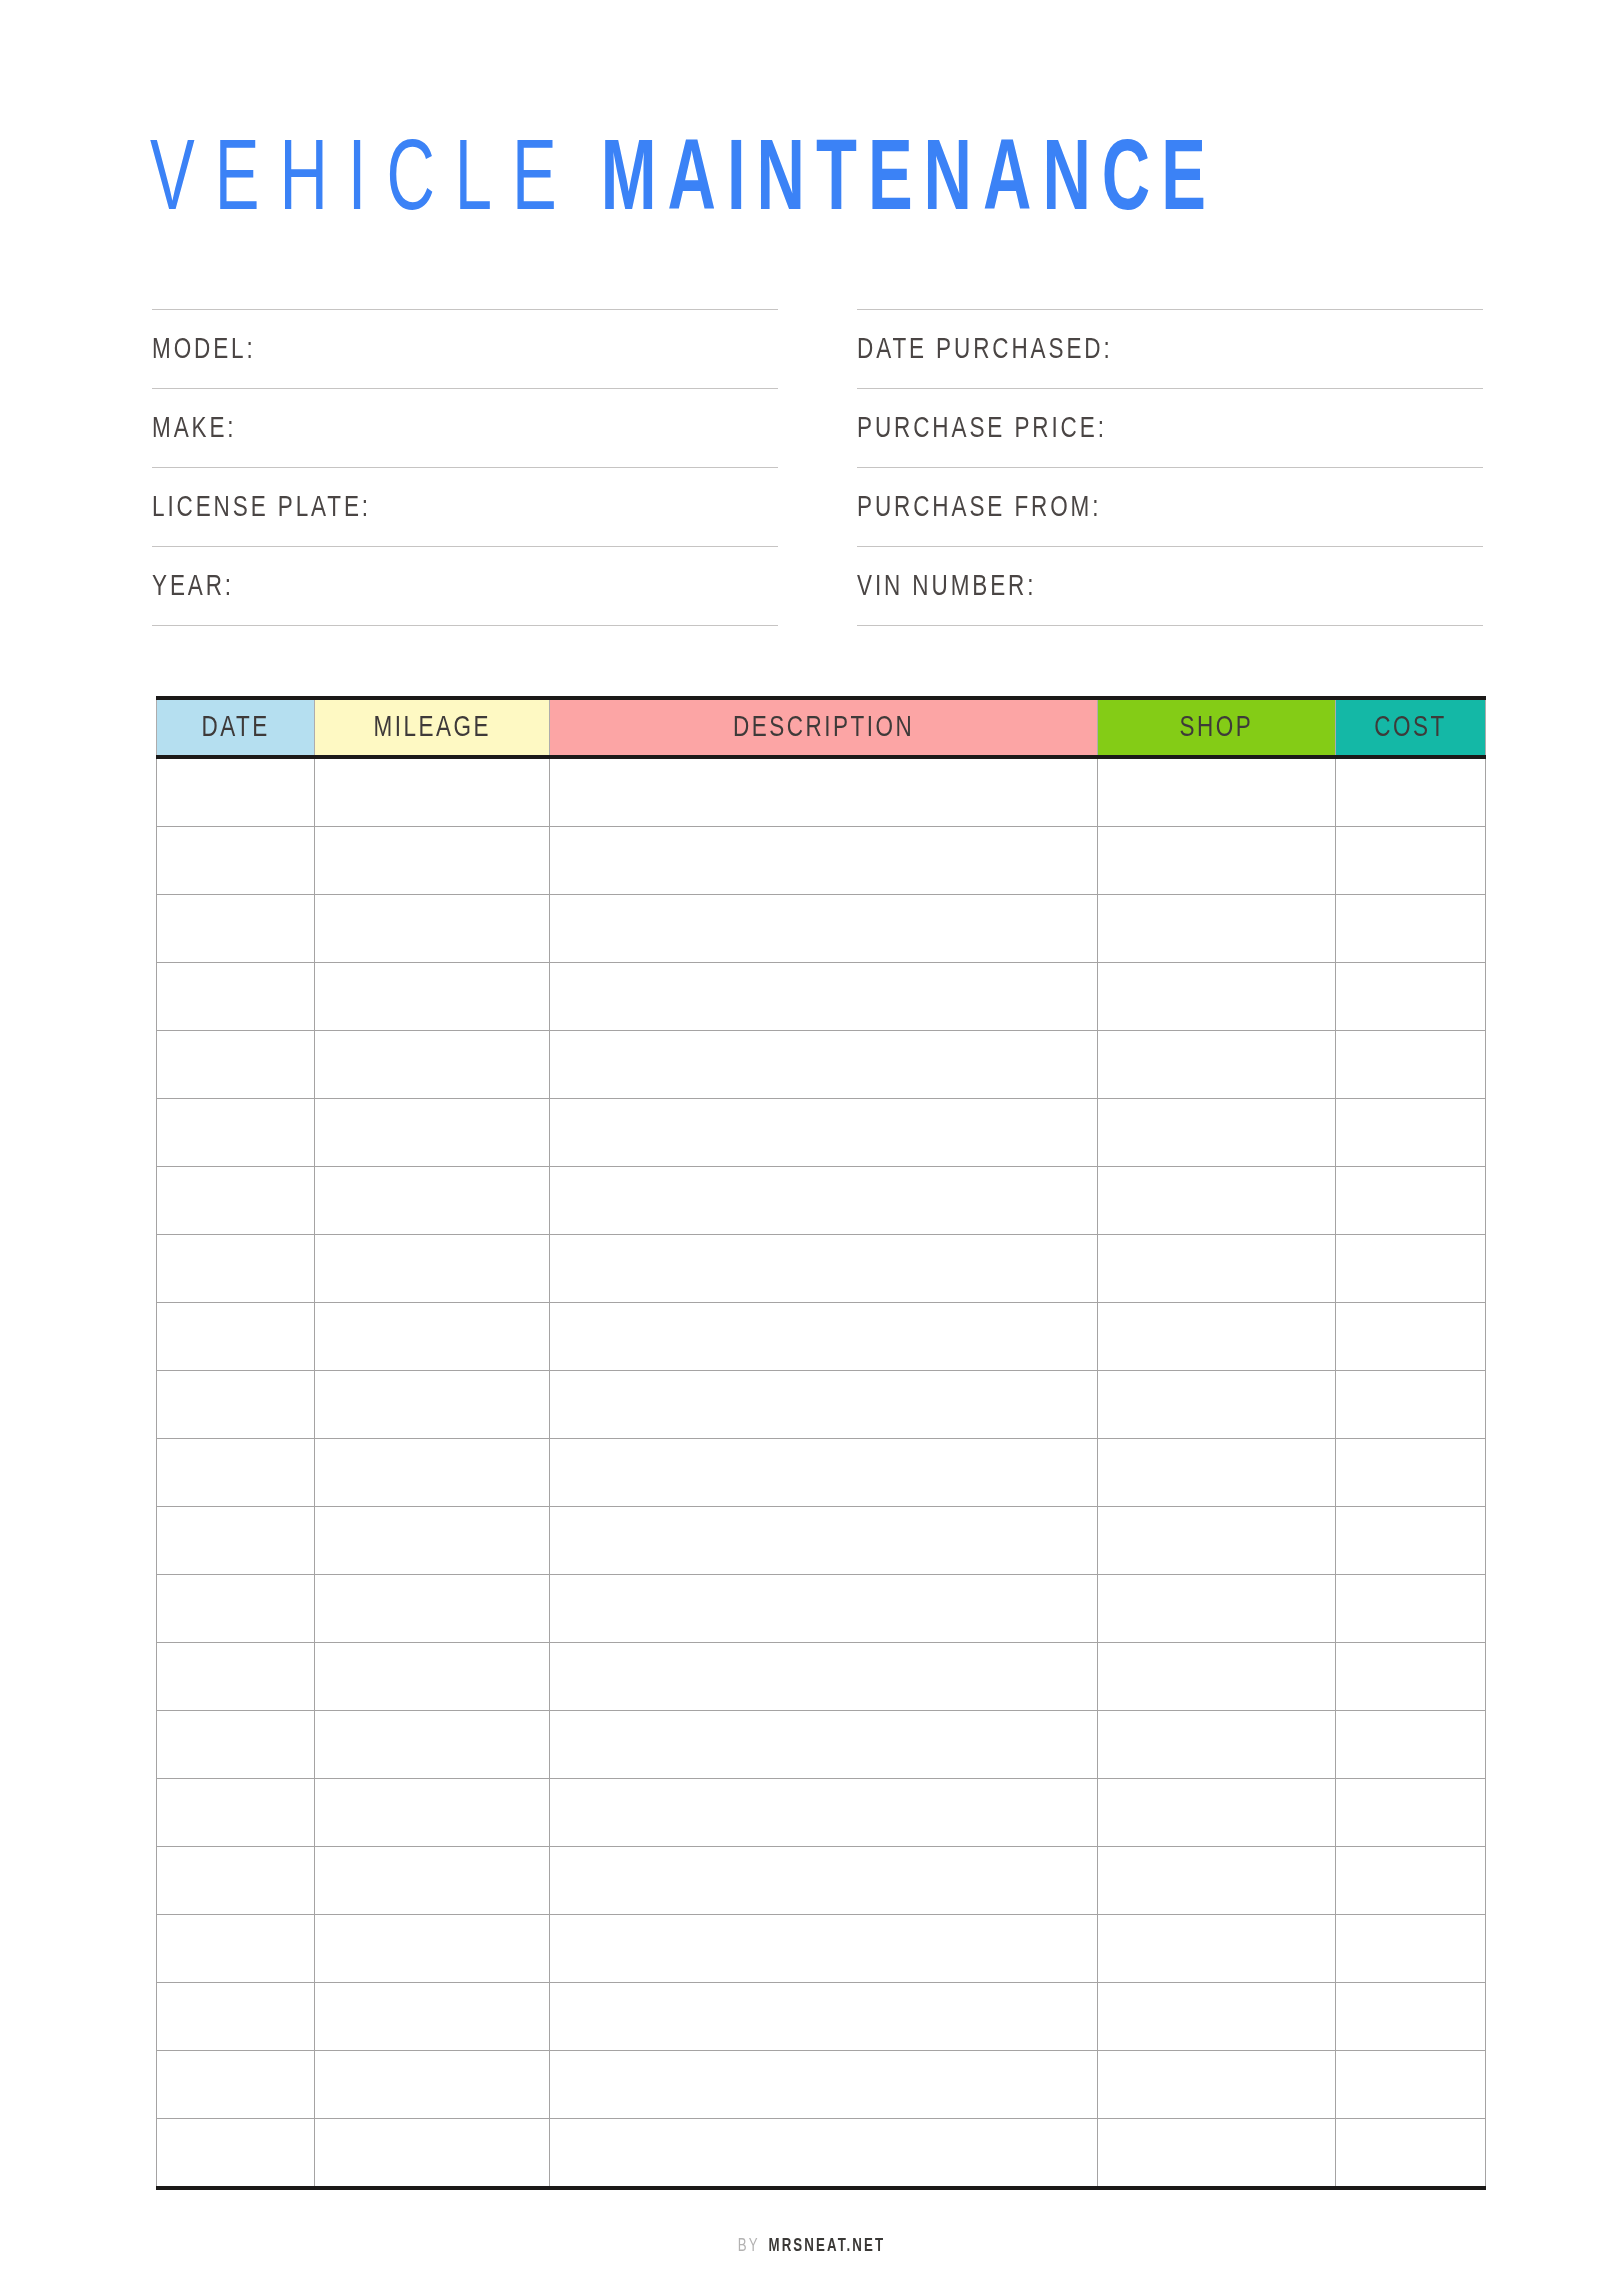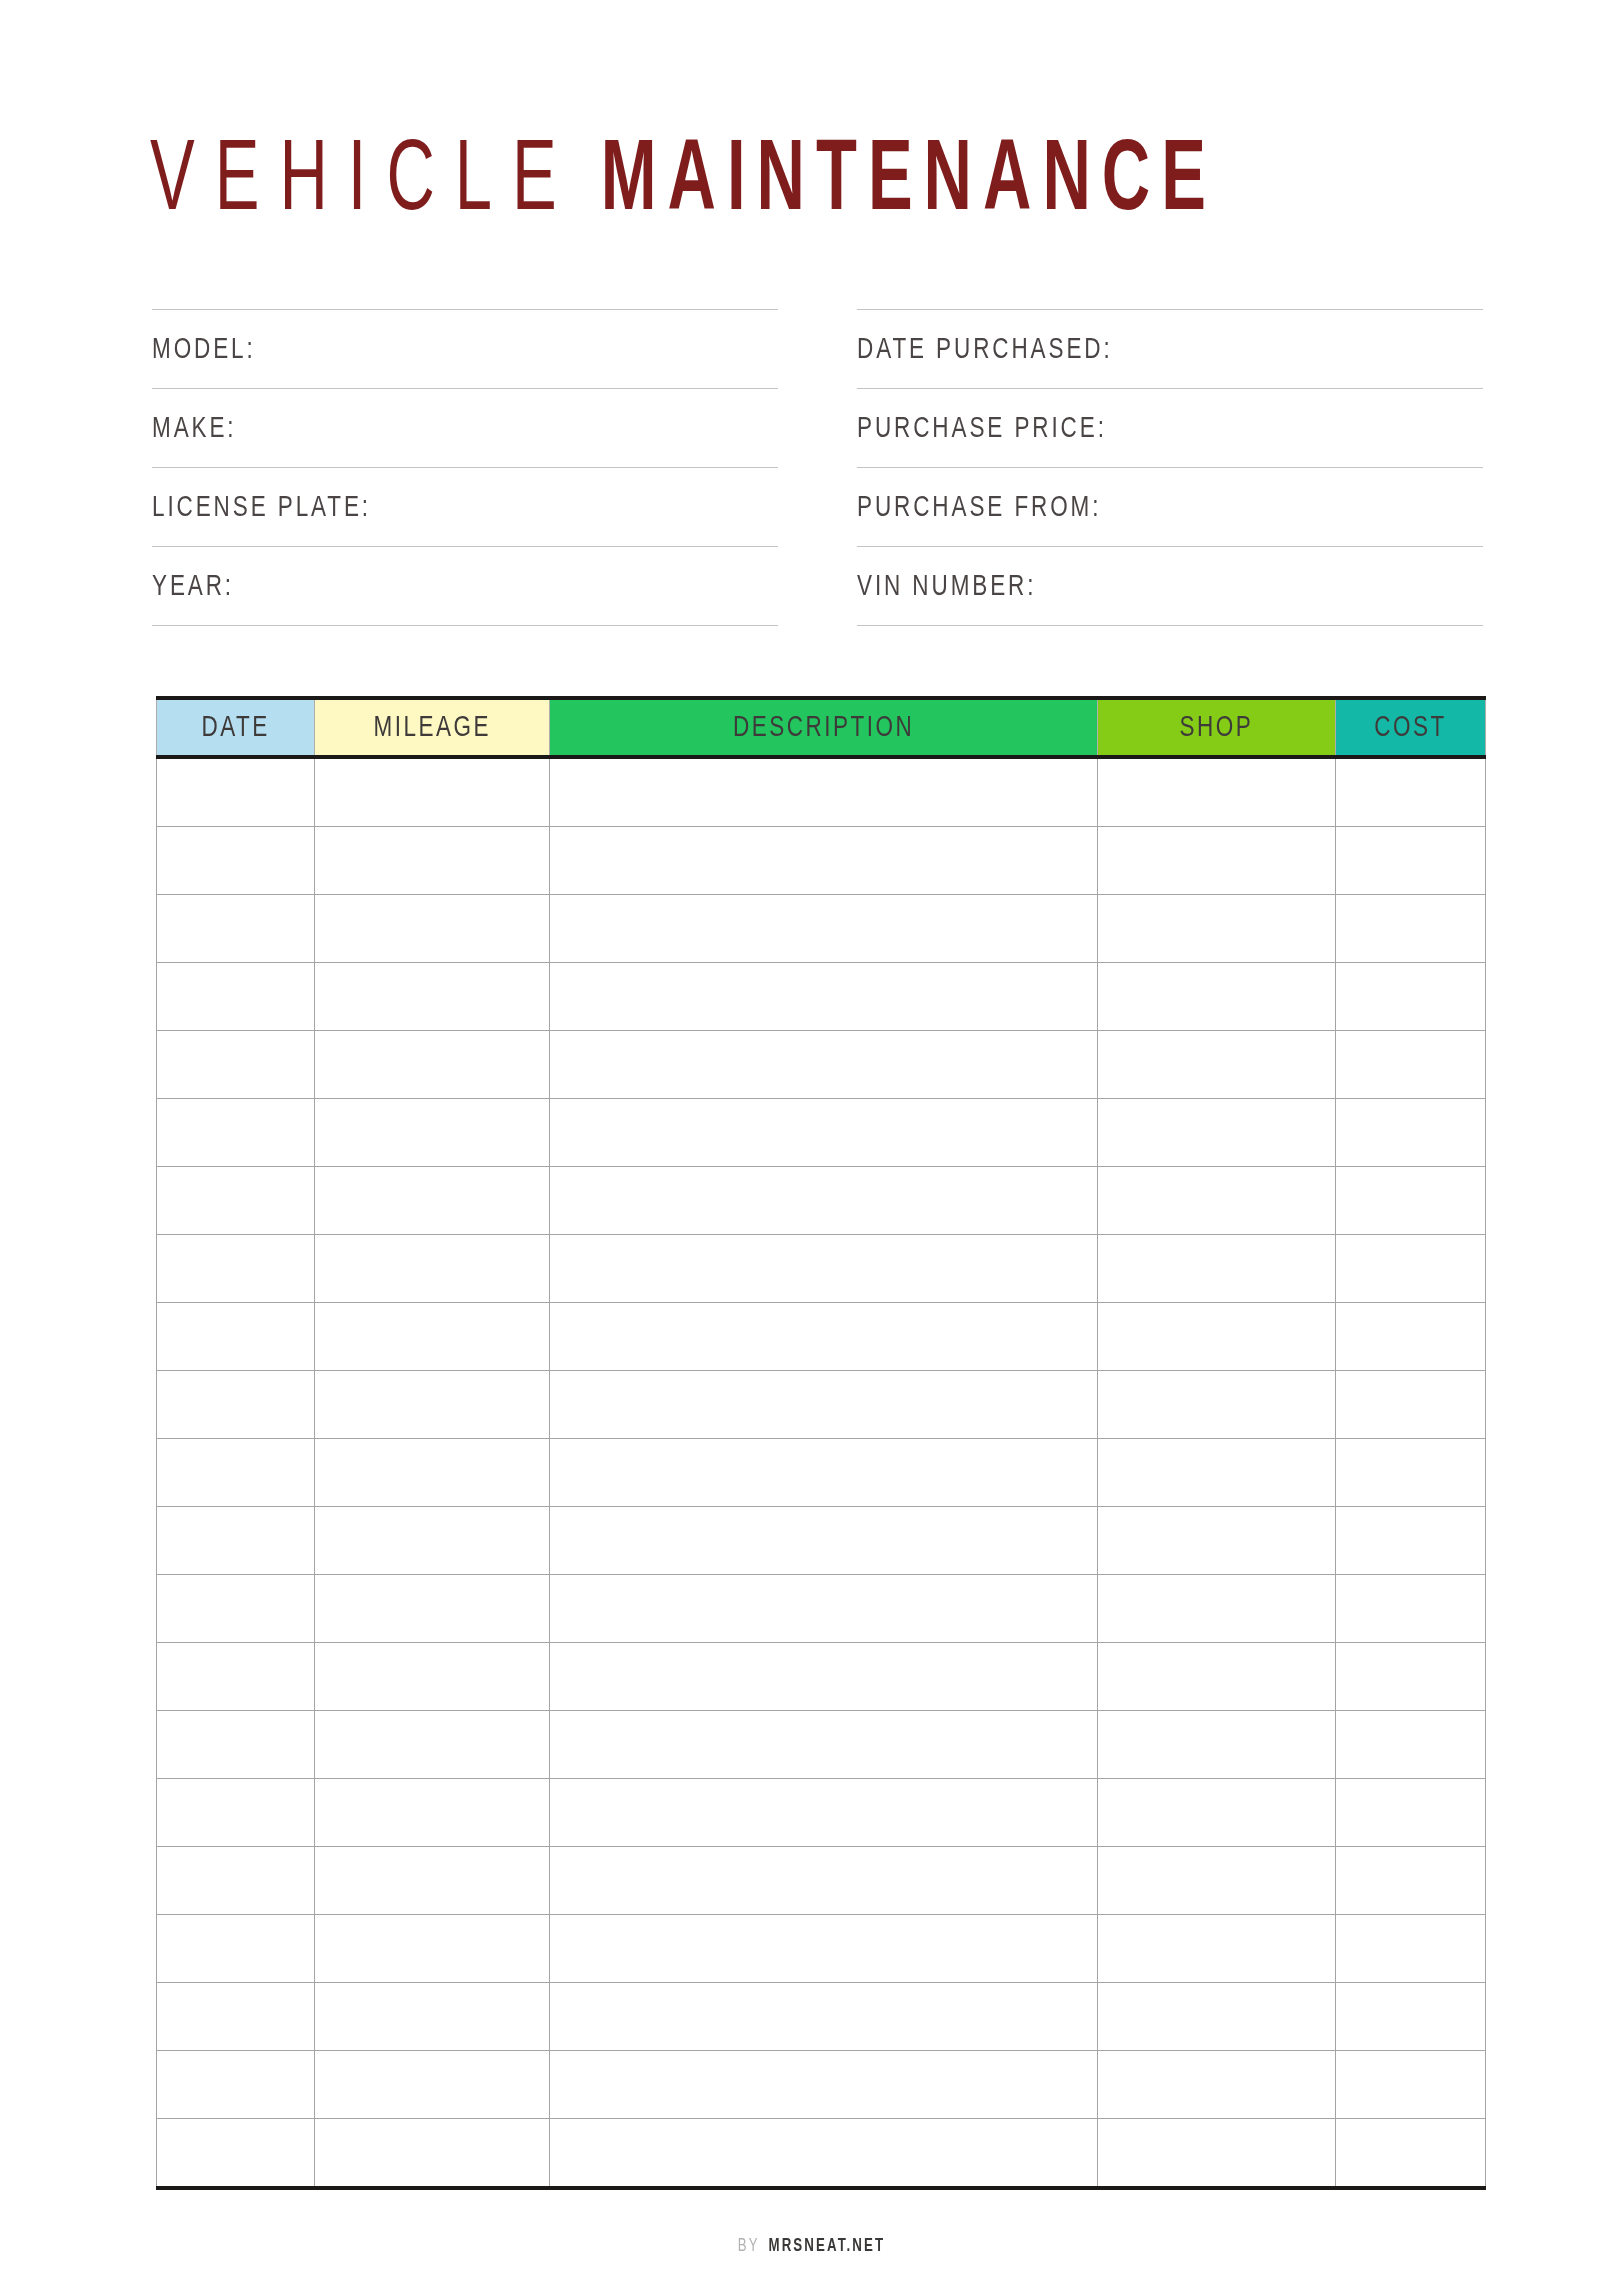--- a/index.html
+++ b/index.html
@@ -13,21 +13,21 @@
   }
   .cond { display: inline-block; line-height: 1; white-space: nowrap; }
 
   
   .title {
     position: absolute;
     left: 150px;
     top: 123px;
     margin: 0;
     white-space: nowrap;
-    color: #7f1d1d;
+    color: #3b82f6;
   }
   .title .t-light {
     font-size: 67px;
     font-weight: 400;
     letter-spacing: 20px;
     transform: scaleY(1.5);
     transform-origin: top left;
   }
   .title .t-bold {
     font-size: 67px;
@@ -178,21 +178,21 @@
         <col class="c5">
     </colgroup>
     <thead>
       <tr>
         <th style="background: rgb(181, 223, 240);">
           <span class="cond hdr-text">DATE</span>
         </th>
         <th style="background: #fef9c3;">
           <span class="cond hdr-text">MILEAGE</span>
         </th>
-        <th style="background: #22c55e; text-decoration: underline;">
+        <th style="background: #fca5a5; text-decoration: underline;">
           <span class="cond hdr-text">DESCRIPTION</span>
         </th>
         <th style="background: #84cc16;">
           <span class="cond hdr-text">SHOP</span>
         </th>
         <th style="background: #14b8a6;">
           <span class="cond hdr-text">COST</span>
         </th>
       </tr>
     </thead>

